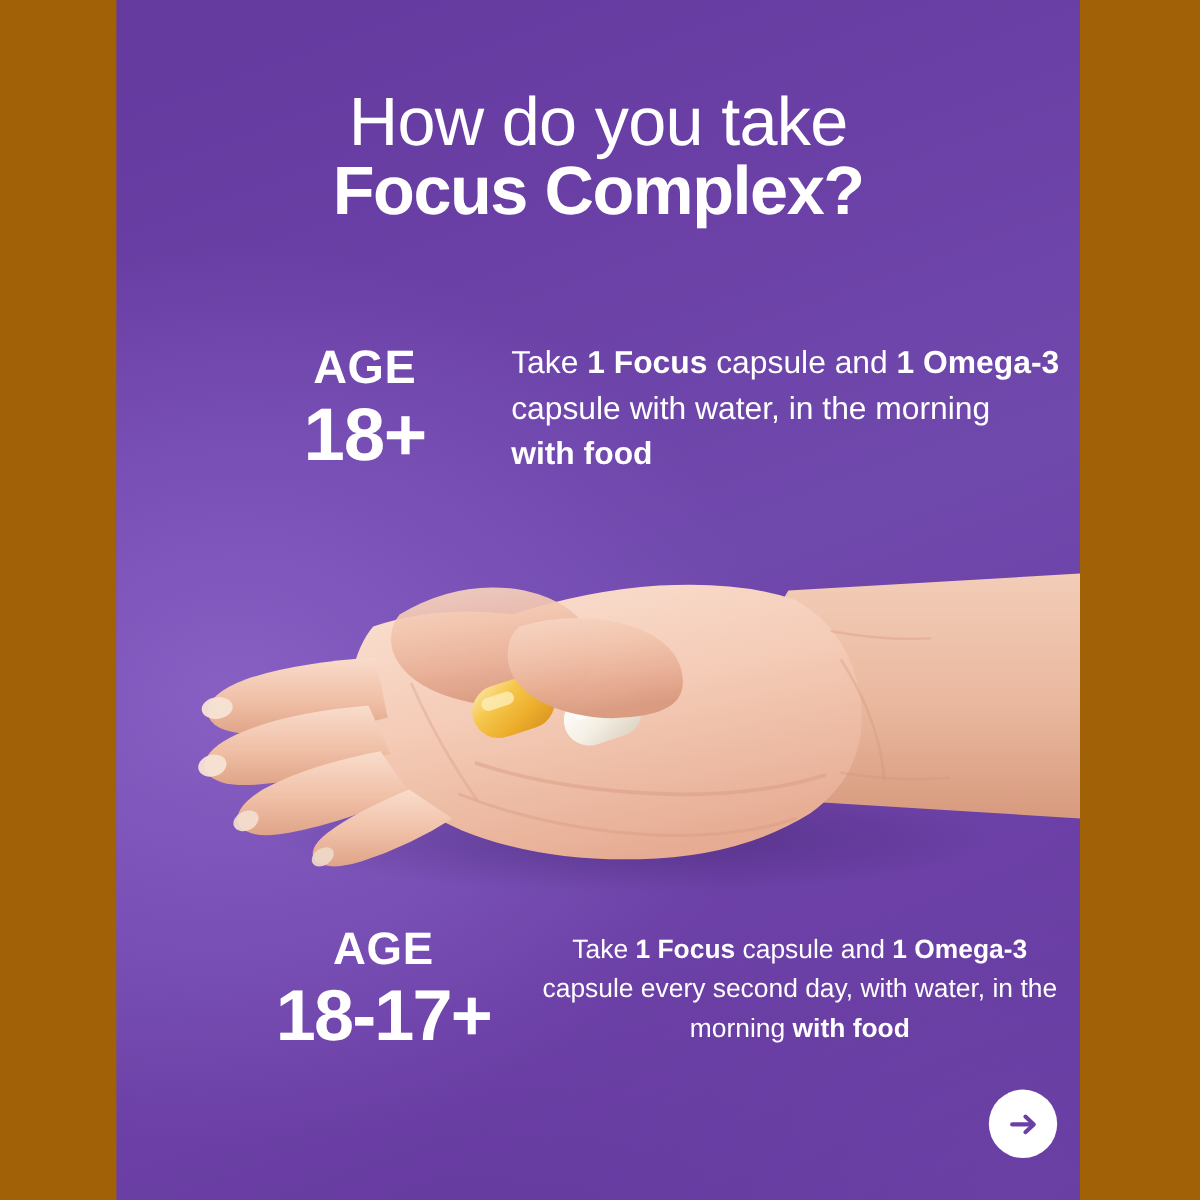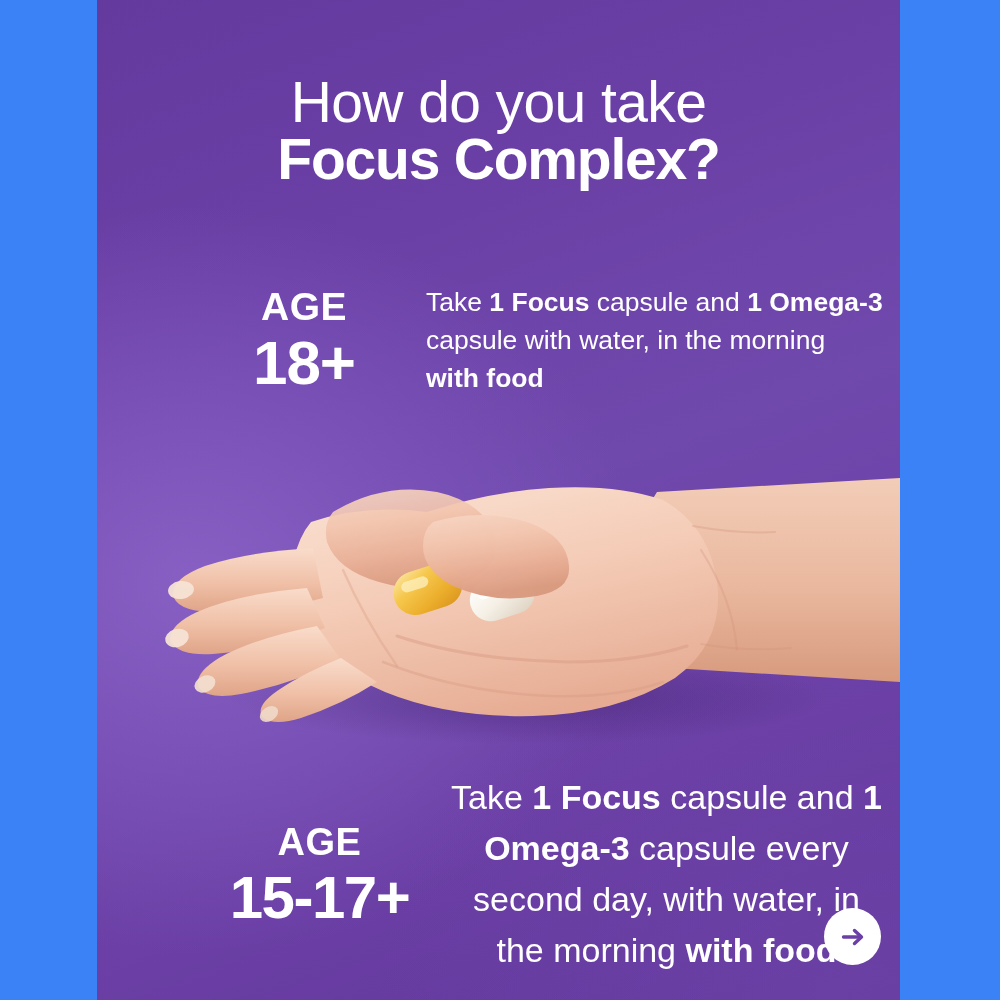--- a/index.html
+++ b/index.html
@@ -11,21 +11,21 @@
     width: 1000px;
     height: 1000px;
     font-family: "Liberation Sans", sans-serif;
     overflow: hidden;
   }
 
   .stage {
     position: relative;
     width: 1000px;
     height: 1000px;
-    background: #3b82f6;
+    background: #a16207;
   }
 
   
   .card {
     position: absolute;
     left: 97px;
     top: 0px;
     width: 803px;
     height: 1000px;
     overflow: hidden;
@@ -113,21 +113,21 @@
     line-height: 1.44;
     font-weight: 400;
   }
   .dose-row--top .dose-text {
     margin-left: 42px;
     text-align: left;
   }
   .dose-row--bottom .dose-text {
     margin-left: 24px;
     text-align: center;
-    font-size: 34px;
+    font-size: 22px;
     line-height: 1.5;
   }
   .dose-text b { font-weight: 700; }
 
   
   .hand-wrap {
     position: absolute;
     left: 0;
     top: 430px;
     width: 803px;
@@ -266,21 +266,21 @@
           </g>
 
           <path d="M336 92 Q384 78 430 92 Q470 106 472 136 Q474 160 440 166 Q396 174 356 156 Q326 140 326 116 Q326 100 336 92 Z" fill="url(#skinMain)" opacity="0.97"></path>
         </g>
       </svg>
     </div>
 
     <div class="dose-row dose-row--bottom">
       <div class="age-block">
         <span class="age-word">AGE</span>
-        <span class="age-value">15-17+</span>
+        <span class="age-value">18-17+</span>
       </div>
       <div class="dose-text"><span>Take </span><b>1 Focus</b><span> capsule and </span><b>1 Omega-3</b><span> capsule every second day, with water, in the morning </span><b>with food</b></div>
     </div>
 
     <button class="next-button" aria-label="Next">
       <span>
         <svg width="30" height="30" viewBox="0 0 30 30" xmlns="http://www.w3.org/2000/svg">
           <path d="M5.5 15 H22.5" stroke="#6b3fa5" stroke-width="3.4" stroke-linecap="round" fill="none"></path>
           <path d="M16.5 8.5 L23.5 15 L16.5 21.5" stroke="#6b3fa5" stroke-width="3.4" stroke-linecap="round" stroke-linejoin="round" fill="none"></path>
         </svg>

